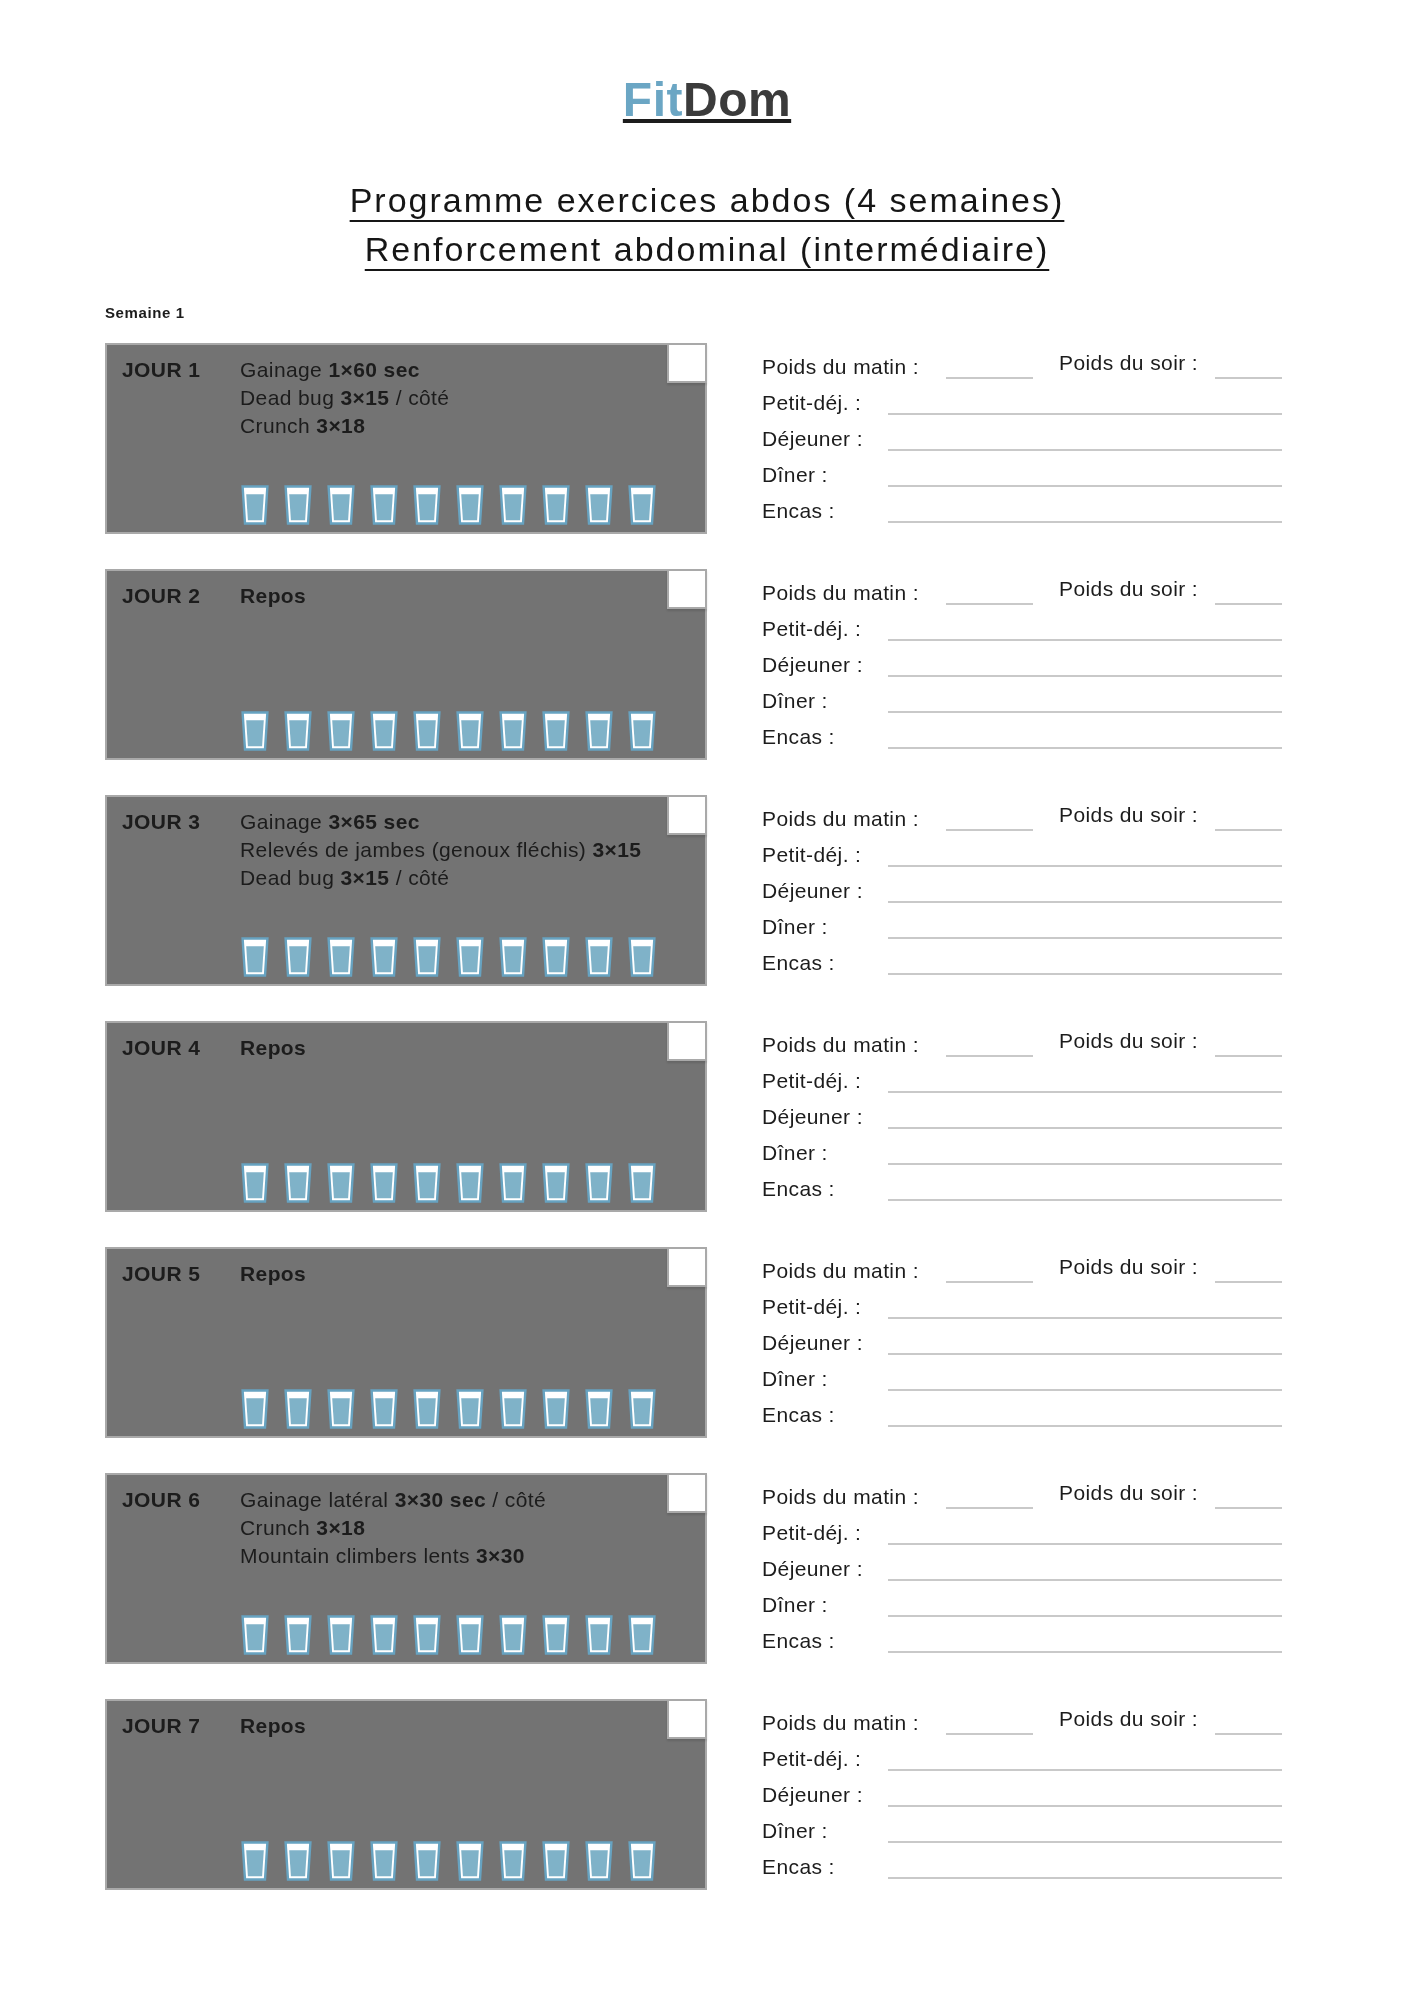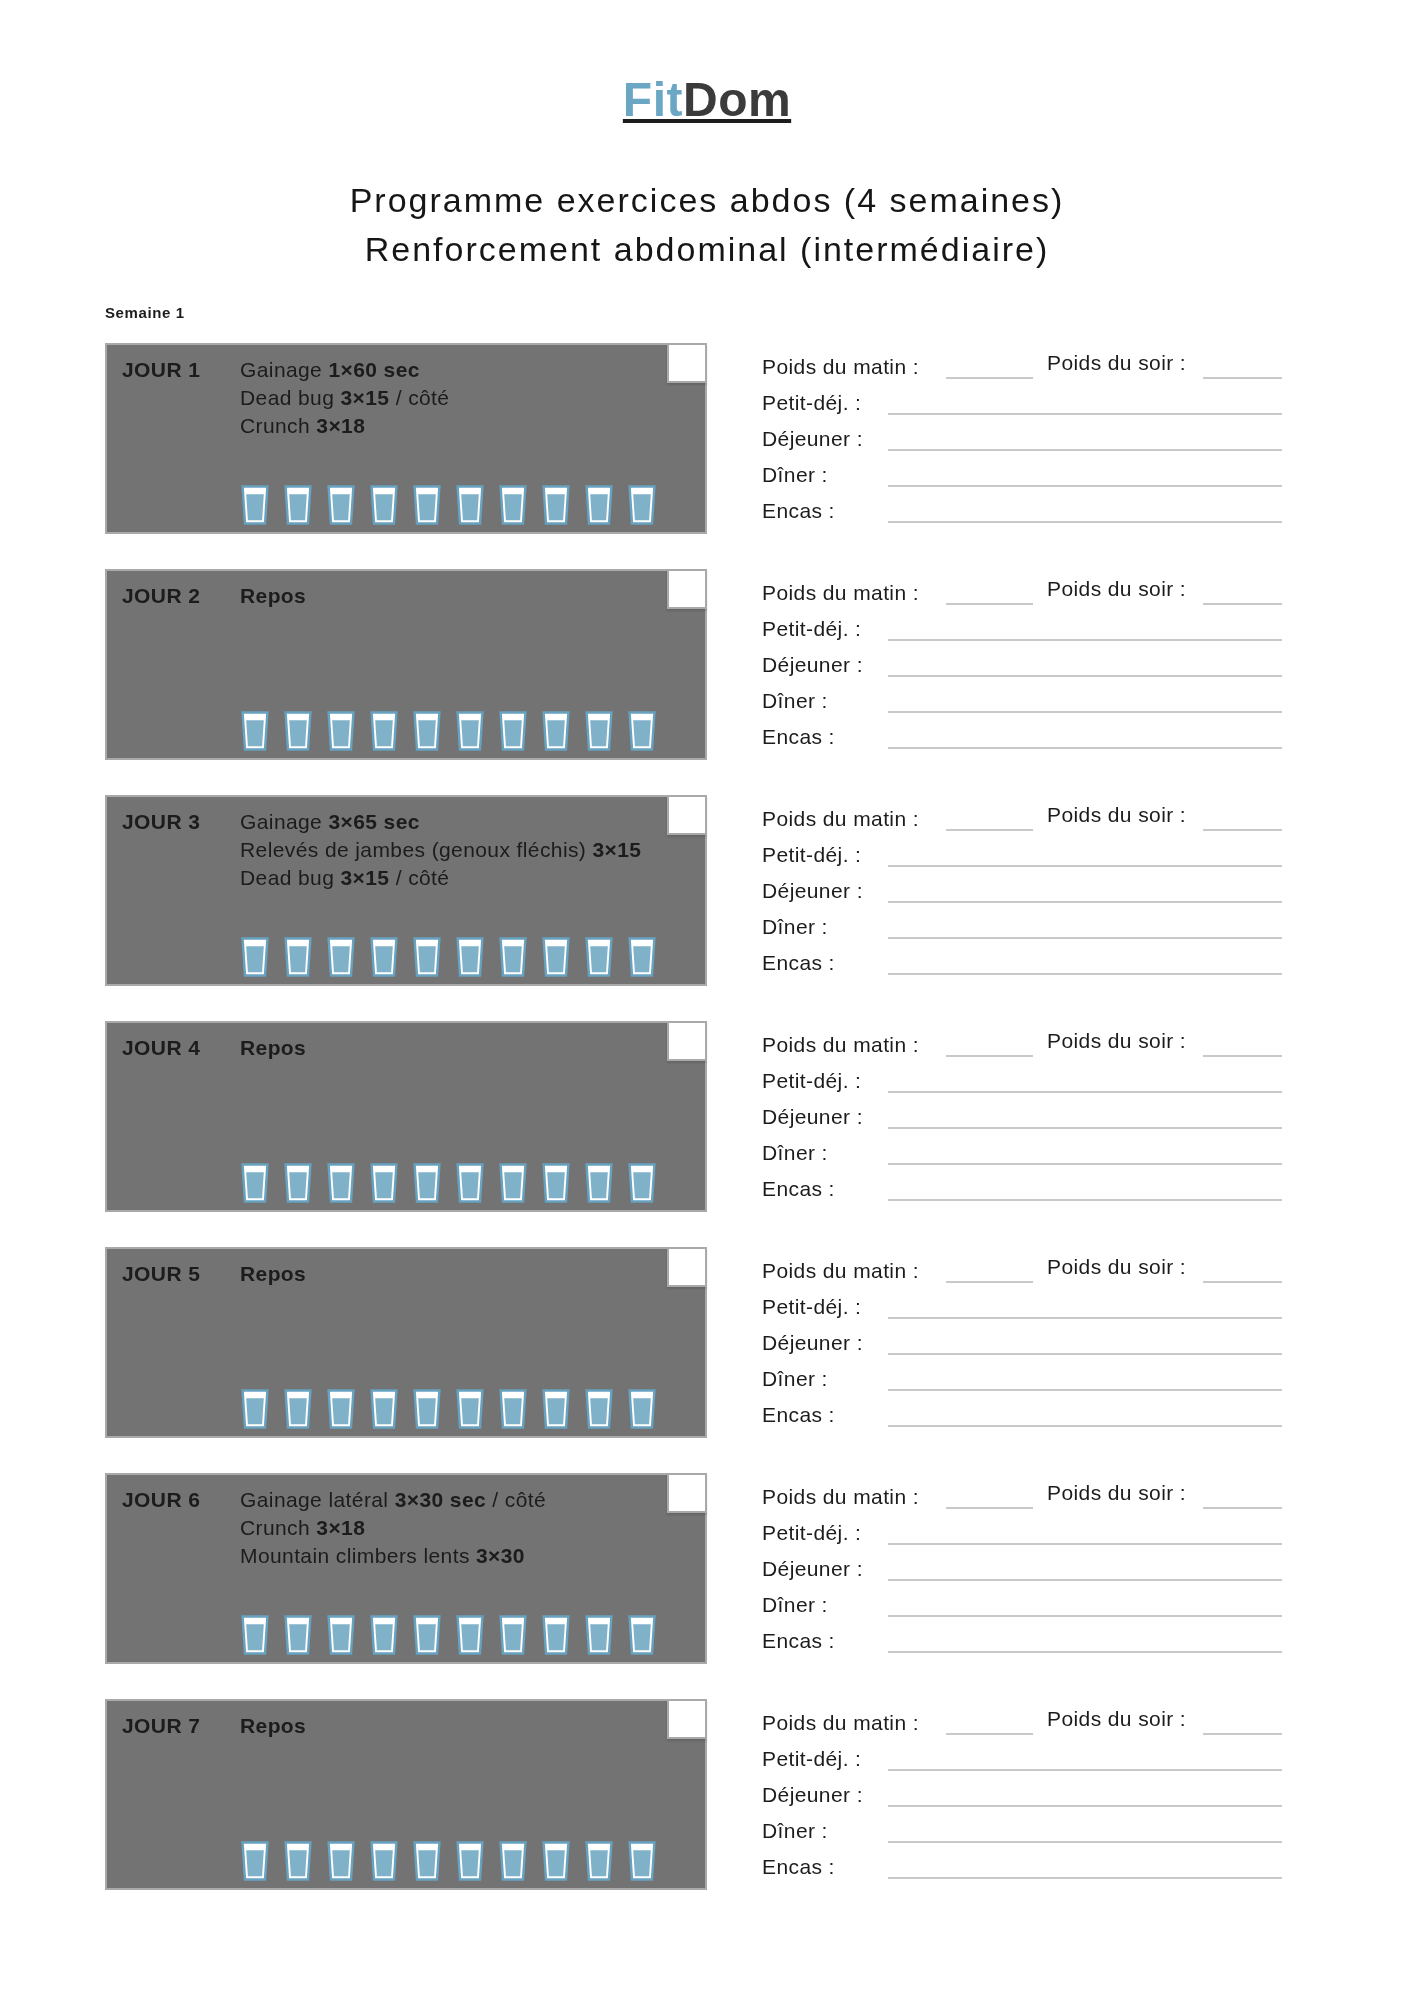--- a/index.html
+++ b/index.html
@@ -35,20 +35,21 @@
   .title {
     margin-top: 52px;
     text-align: center;
     font-size: 34px;
     font-weight: 400;
     line-height: 49px;
     letter-spacing: 2px;
     color: #161616;
   }
   .title .u {
+    text-decoration: underline;
     text-decoration-thickness: 2px;
     text-underline-offset: 8px;
   }
   .week {
     margin: 30px 0 0 105px;
     font-size: 15px;
     font-weight: 700;
     letter-spacing: 0.6px;
   }
   .days { margin: 22px 0 0 105px; }
@@ -87,21 +88,21 @@
     flex: none;
   }
   .meal-row { display: flex; align-items: flex-end; height: 36px; }
   .meal-row .lbl {
     font-size: 21px;
     line-height: 24px;
     flex: none;
     white-space: nowrap;
   }
   .lbl-matin { width: 184px; }
-  .grp-soir { display: flex; align-items: flex-end; flex: 1; margin-left: 14px; }
+  .grp-soir { display: flex; align-items: flex-end; flex: 1; margin-left: 26px; }
   .lbl-soir { width: 156px; position: relative; top: -4px; }
   .lbl-meal { width: 126px; }
   .line {
     border-bottom: 2px solid var(--line-gray);
     height: 2px;
     align-self: flex-end;
   }
   .line.short { width: 87px; flex: none; }
   .line.grow { flex: 1; }
 </style>

